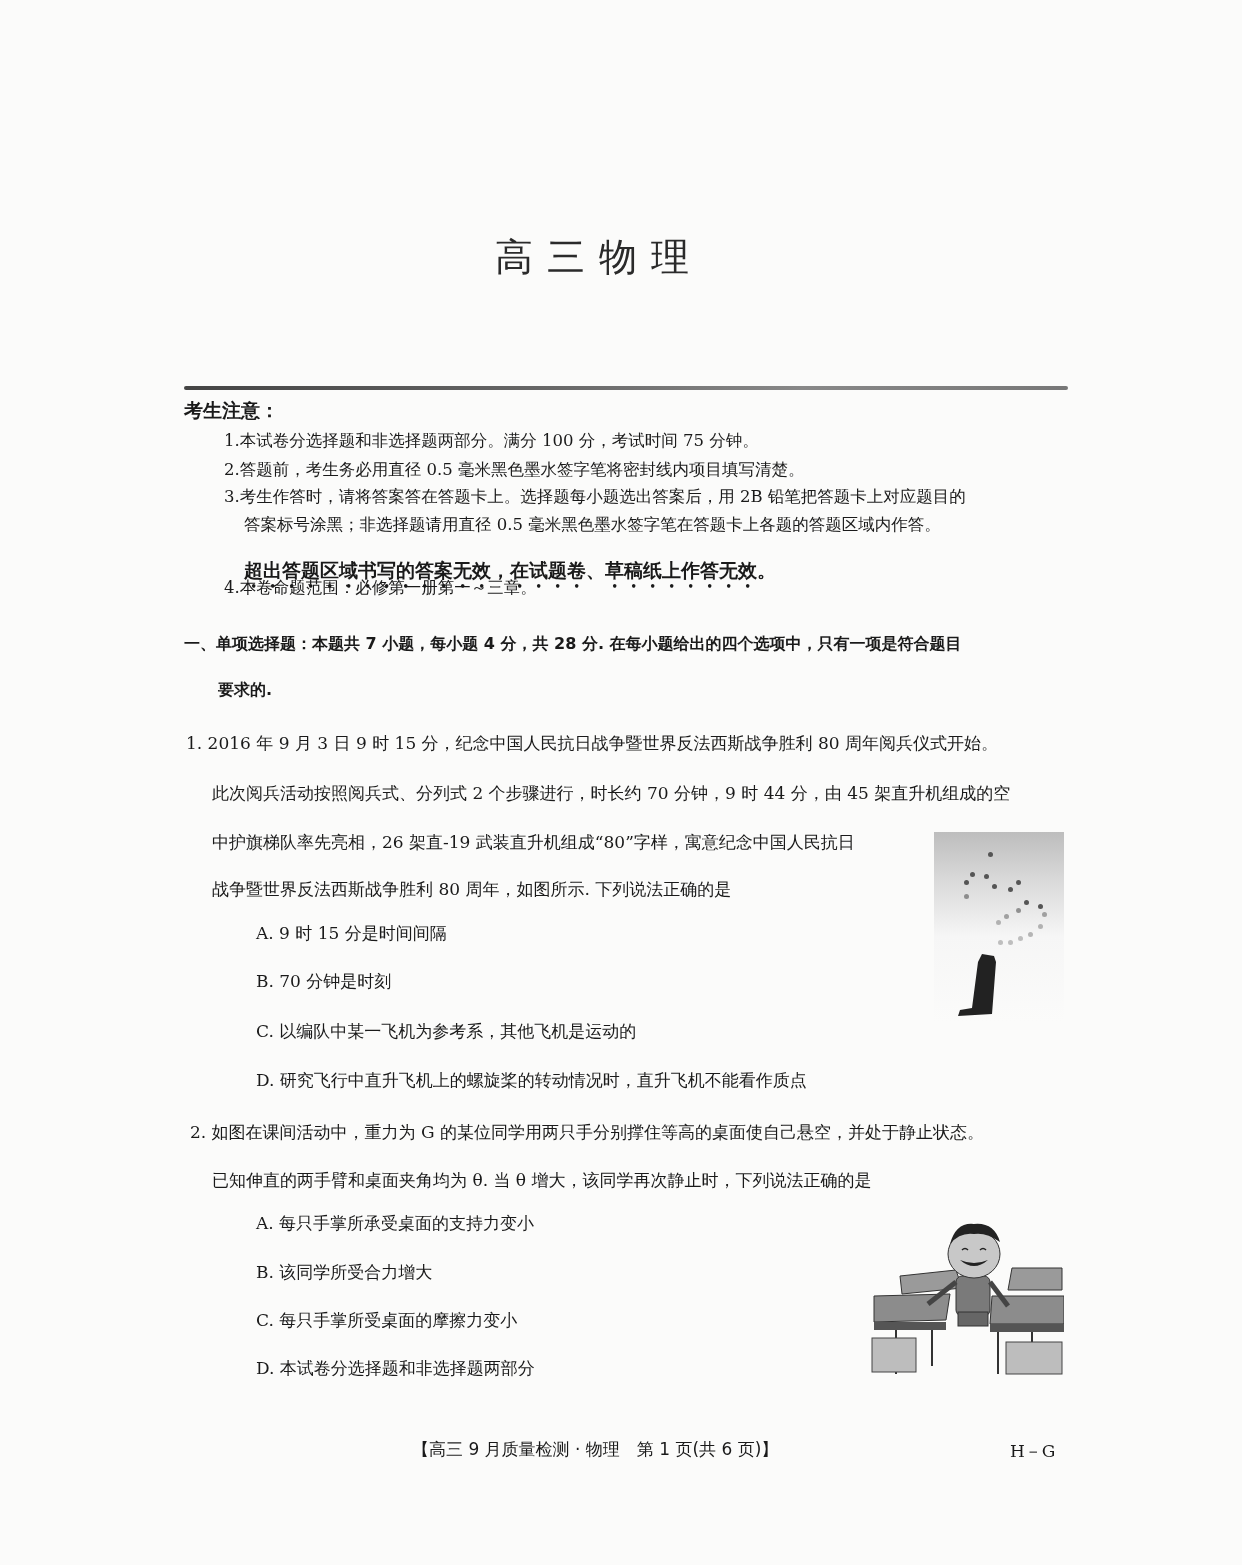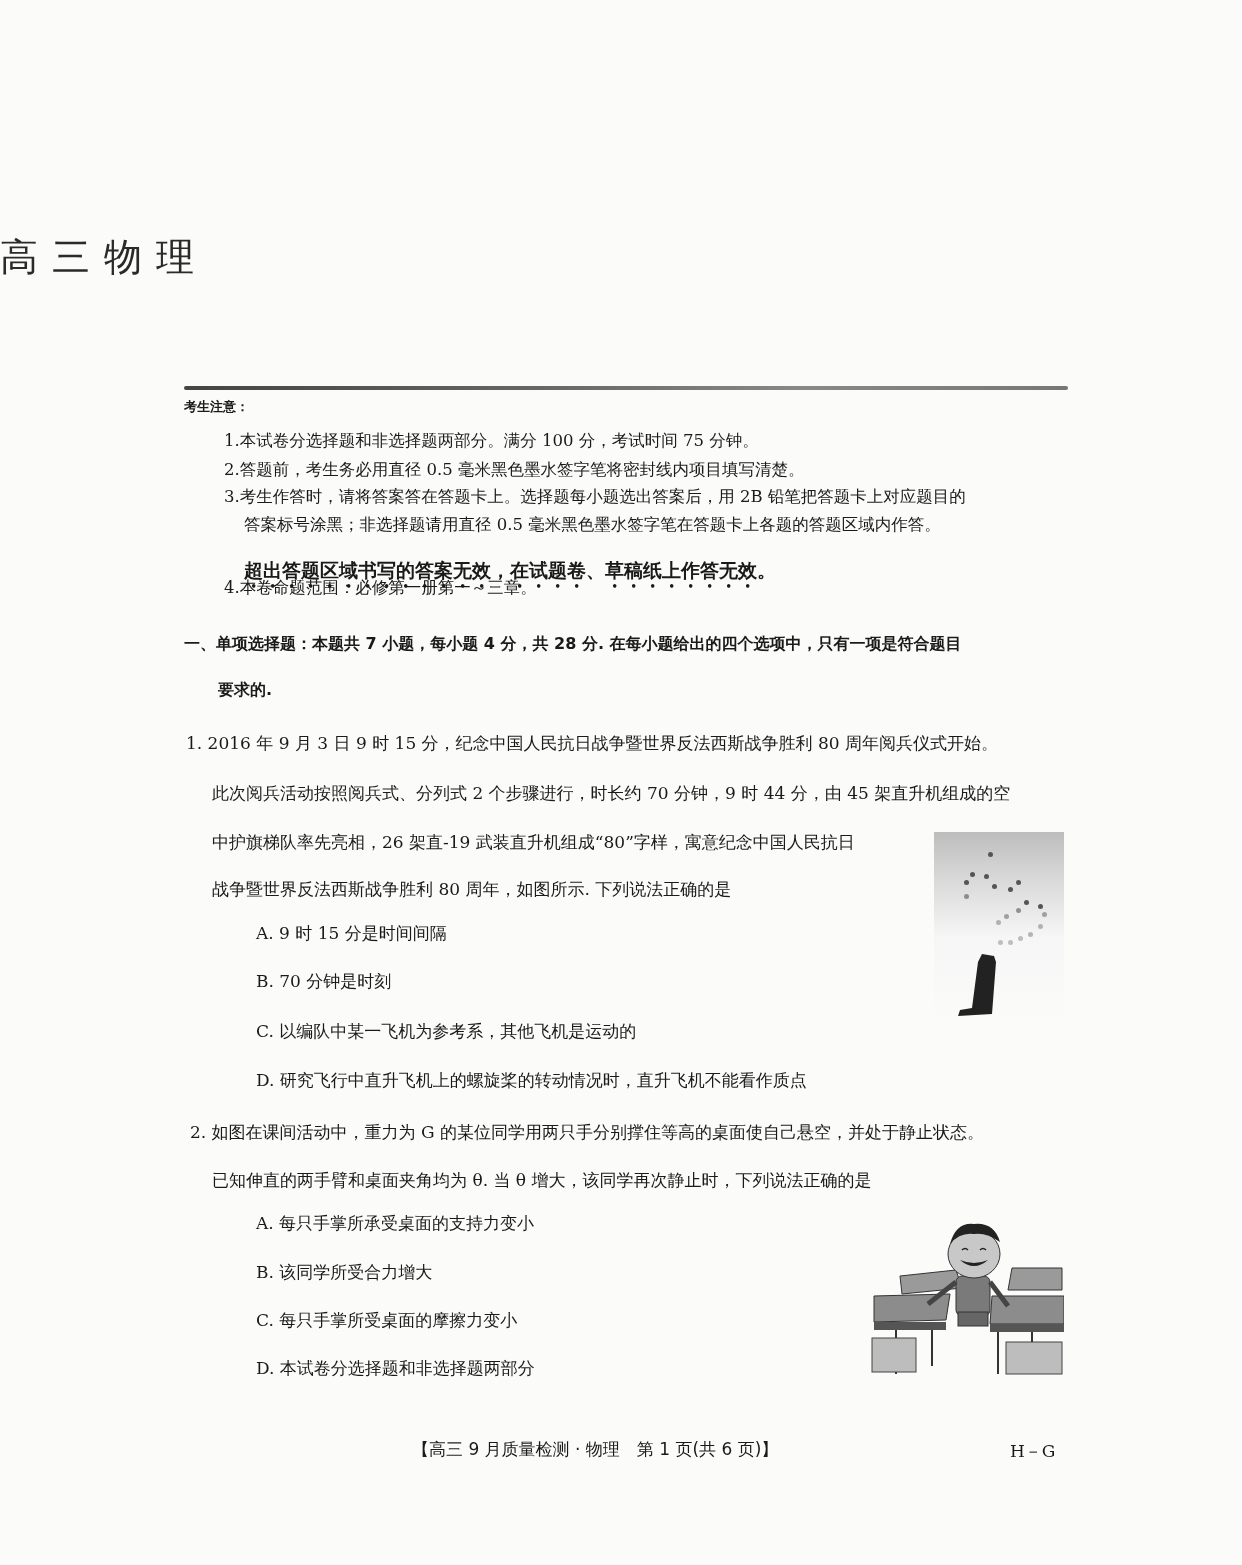--- a/index.html
+++ b/index.html
@@ -3,31 +3,31 @@
 <meta charset="utf-8">
 <style>
   html, body { margin: 0; padding: 0; }
   body {
     width: 1242px; height: 1565px; position: relative; overflow: hidden;
     background: #fbfbfa; color: #1a1a1a;
     font-family: "DejaVu Serif", "Liberation Serif", serif;
   }
   .abs { position: absolute; }
   .title {
-    left: 0; width: 1198px; top: 232px; 
+    left: 0; width: 1198px; top: 232px; text-align: center;
     font-size: 38px; letter-spacing: 14px; color: #2a2a2a;
     font-family: "DejaVu Sans", sans-serif; font-weight: normal;
   }
   .rule {
     left: 184px; top: 386px; width: 884px; height: 4px;
     background: linear-gradient(to right, #444 0%, #666 40%, #888 70%, #777 100%);
     border-radius: 2px;
   }
   .notice-head {
-    left: 184px; top: 398px; font-size: 13px; font-weight: bold;
+    left: 184px; top: 398px; font-size: 19px; font-weight: bold;
     font-family: "DejaVu Sans", sans-serif;
   }
   .notice-item { font-size: 16.5px; line-height: 26px; white-space: nowrap; }
   .notice-emph {
     font-family: "DejaVu Sans", sans-serif; font-weight: bold; font-size: 19px;
     text-emphasis: dot; text-emphasis-position: under; margin-top: 20px; -webkit-text-emphasis: dot; -webkit-text-emphasis-position: under;
   }
   .section-head {
     font-family: "DejaVu Sans", sans-serif; font-weight: bold; font-size: 16px; white-space: nowrap;
   }

